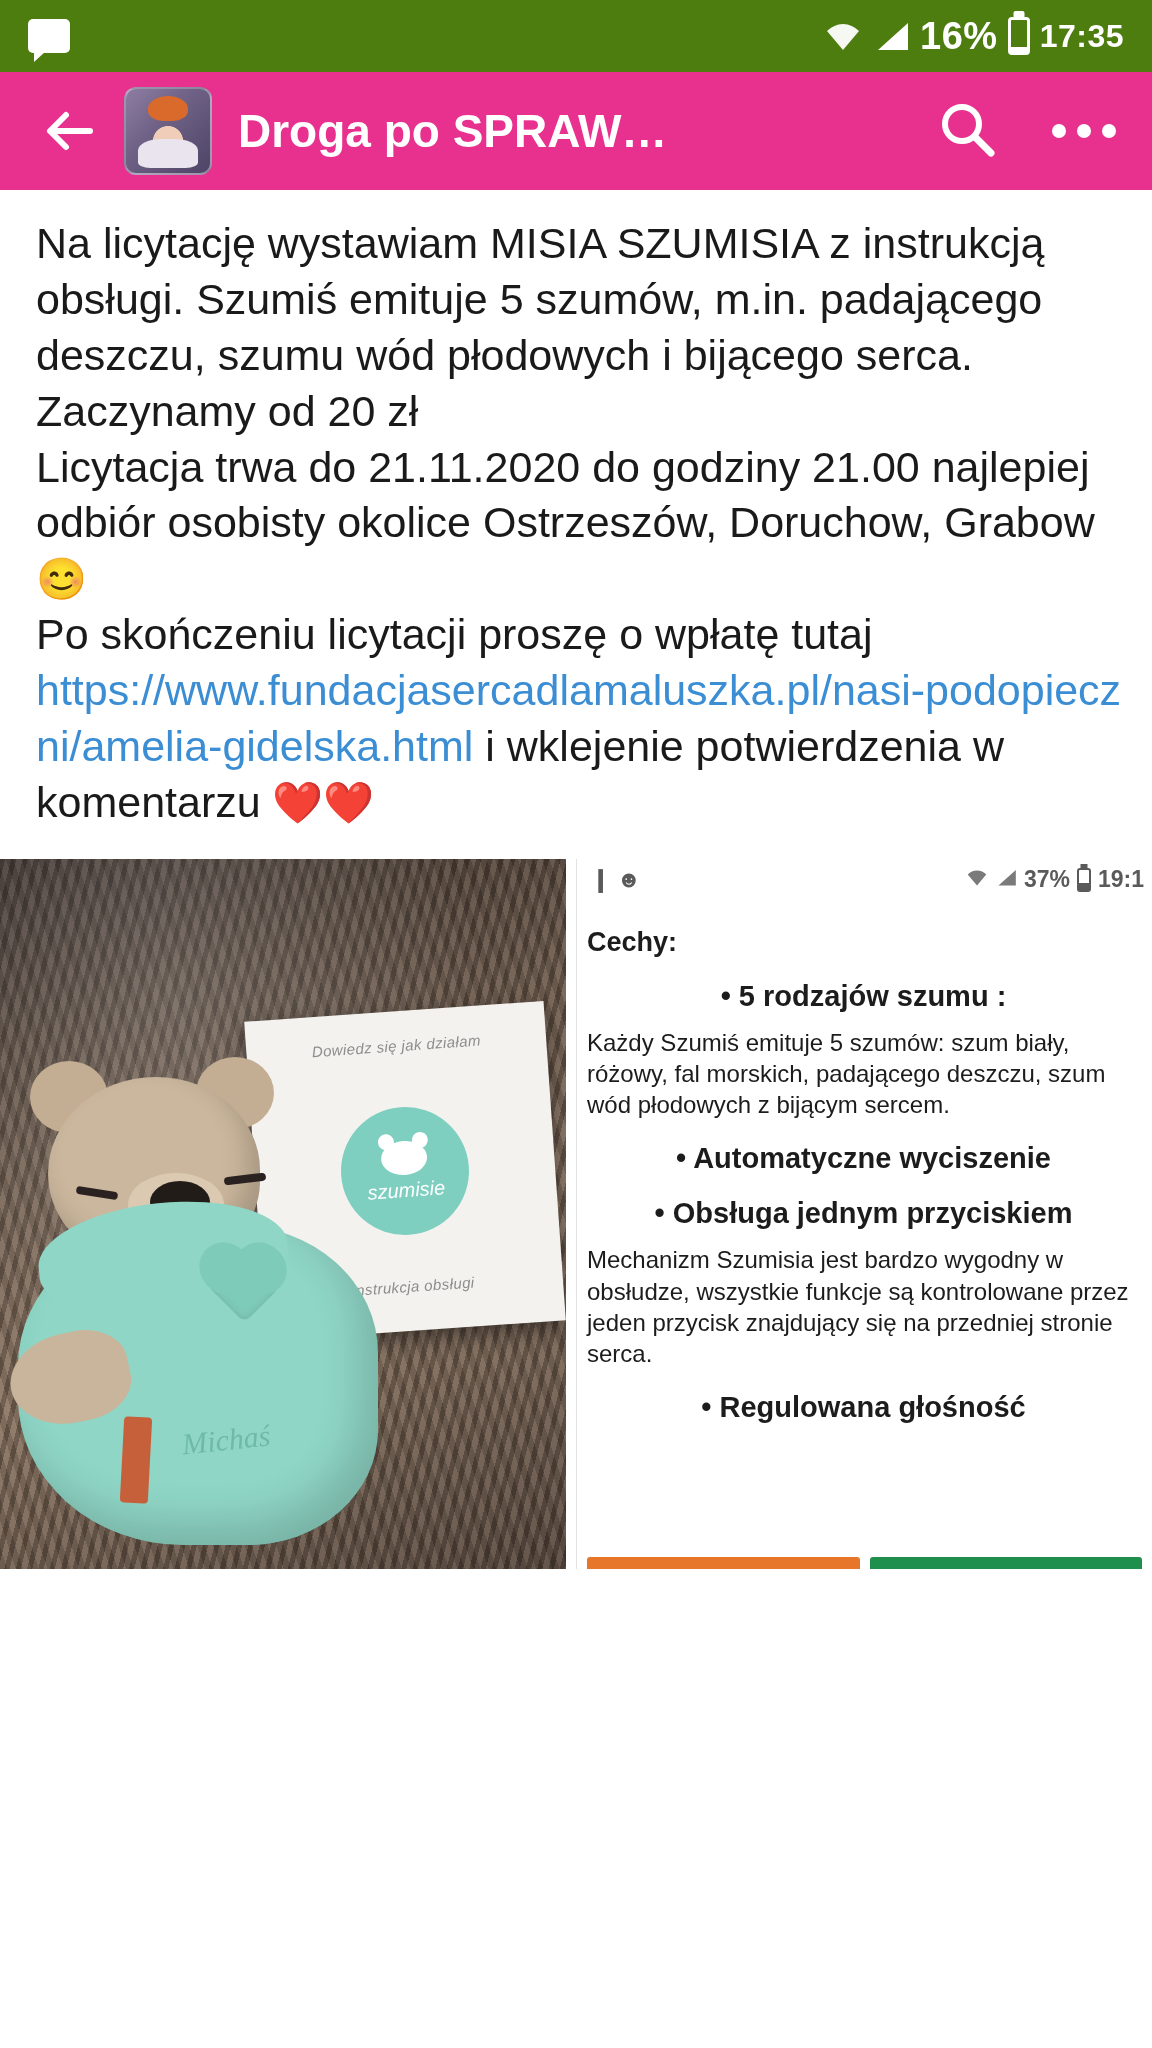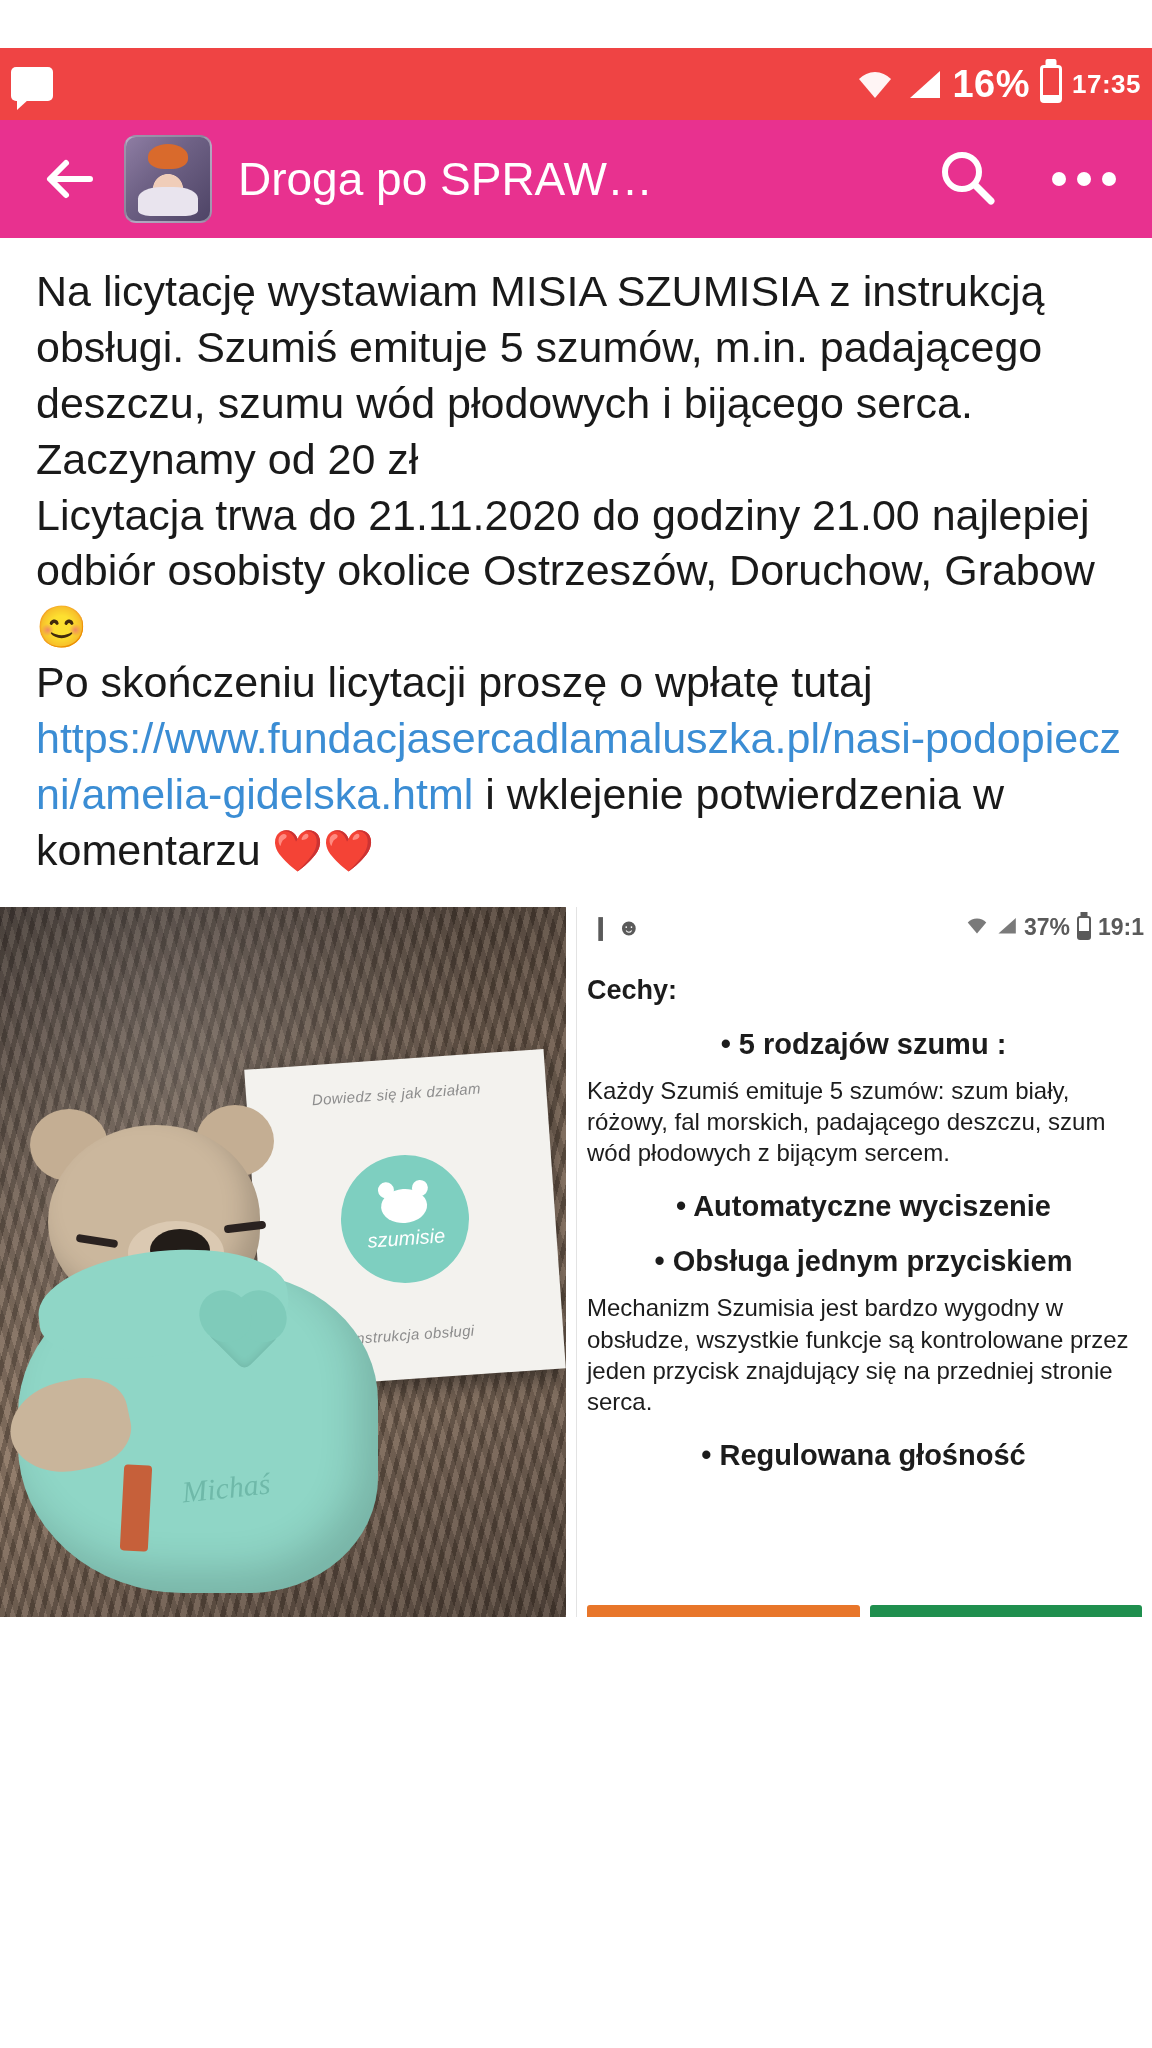--- a/index.html
+++ b/index.html
@@ -7,26 +7,25 @@
     width: 1152px;
     height: 2048px;
     background: #ffffff;
     font-family: "Liberation Sans", sans-serif;
     overflow: hidden;
   }
 
   
   .statusbar {
     height: 72px;
-    background: #ef4444;
+    background: #4d7c0f;
     display: flex;
     align-items: center;
-    padding: 0 11px;
+    padding: 0 28px;
     color: #ffffff;
-    margin-top: 48px;
   }
   .statusbar .left { display: flex; align-items: center; gap: 14px; }
   .statusbar .right {
     margin-left: auto;
     display: flex;
     align-items: center;
     gap: 10px;
     font-size: 37px;
     font-weight: bold;
     letter-spacing: 0.5px;
@@ -57,21 +56,21 @@
   .battery-icon::before {
     content: "";
     position: absolute;
     top: -9px; left: 50%;
     transform: translateX(-50%);
     width: 11px; height: 6px;
     background: #ffffff;
     border-radius: 2px 2px 0 0;
   }
   .pct { font-size: 38px; }
-  .clock { font-size: 26px; }
+  .clock { font-size: 32px; }
 
   
   .appbar {
     height: 118px;
     background: #e8318f;
     display: flex;
     align-items: center;
     padding: 0 36px 0 40px;
     color: #ffffff;
   }
@@ -101,21 +100,21 @@
   }
   .group-avatar::after {
     content:"";
     position:absolute; left: 14%; bottom: 6%;
     width: 72%; height: 34%;
     background: #e9e4ee;
     border-radius: 40% 40% 20% 20%;
   }
   .appbar-title {
     font-size: 46px;
-    font-weight: normal;
+    font-weight: bold;
     margin-left: 26px;
     white-space: nowrap;
     overflow: hidden;
   }
   .appbar-actions {
     margin-left: auto;
     display: flex;
     align-items: center;
     gap: 56px;
   }

